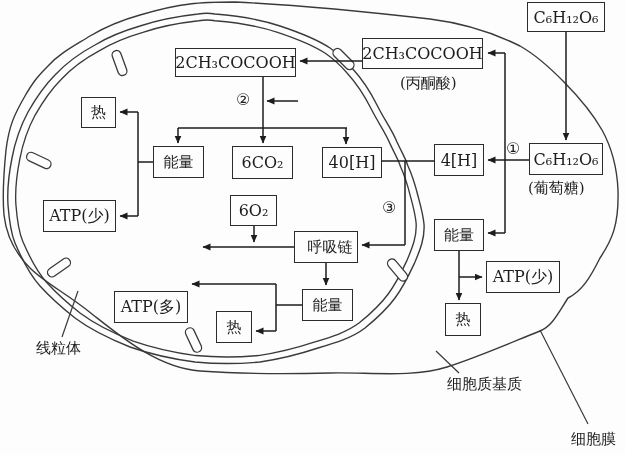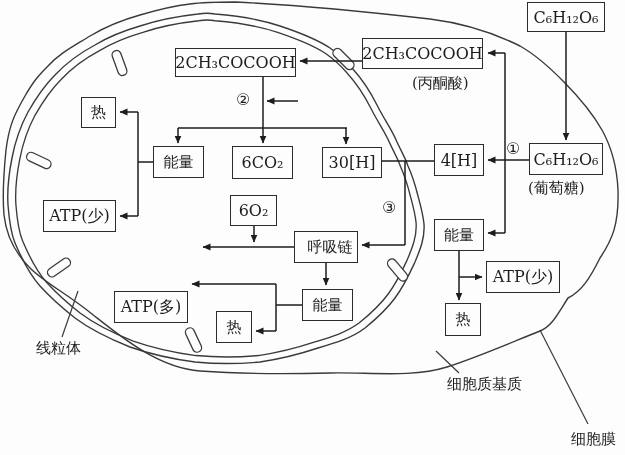--- a/index.html
+++ b/index.html
@@ -118,21 +118,21 @@
     <div class="node cjk" style="left: 81px; top: 97px; width: 35px; height: 31px;">
       <span class="nl">热</span>
     </div>
     <div class="node cjk" style="left: 153px; top: 146px; width: 51px; height: 32px;">
       <span class="nl">能量</span>
     </div>
     <div class="node formula" style="left: 232px; top: 146px; width: 61px; height: 33px;">
       <span class="nl">6CO₂</span>
     </div>
     <div class="node formula" style="left: 322px; top: 147px; width: 60px; height: 31px;">
-      <span class="nl">30[H]</span>
+      <span class="nl">40[H]</span>
     </div>
     <div class="node formula" style="left: 434px; top: 144px; width: 50px; height: 32px;">
       <span class="nl">4[H]</span>
     </div>
     <div class="node formula" style="left: 43px; top: 200px; width: 73px; height: 32px;">
       <span class="nl">ATP(少)</span>
     </div>
     <div class="node formula" style="left: 230px; top: 195px; width: 47px; height: 31px;">
       <span class="nl">6O₂</span>
     </div>
@@ -153,18 +153,18 @@
     </div>
     <div class="node cjk" style="left: 445px; top: 303px; width: 36px; height: 33px;">
       <span class="nl">热</span>
     </div>
     <div class="node cjk" style="left: 216px; top: 311px; width: 36px; height: 32px;">
       <span class="nl">热</span>
     </div>
     <div class="flabel step" style="left: 506px; top: 140px;">①</div>
     <div class="flabel step" style="left: 236px; top: 91px;">②</div>
     <div class="flabel step" style="left: 382px; top: 199px;">③</div>
-    <div class="flabel" style="left: 412px; top: 75px;">(丙酮酸)</div>
+    <div class="flabel" style="left: 400px; top: 75px;">(丙酮酸)</div>
     <div class="flabel" style="left: 528px; top: 180px;">(葡萄糖)</div>
     <div class="flabel" style="left: 36px; top: 340px;">线粒体</div>
     <div class="flabel" style="left: 427px; top: 376px; margin-left: 20px;">细胞质基质</div>
     <div class="flabel" style="left: 571px; top: 431px;">细胞膜</div>
   </div>
 
 </body></html>

